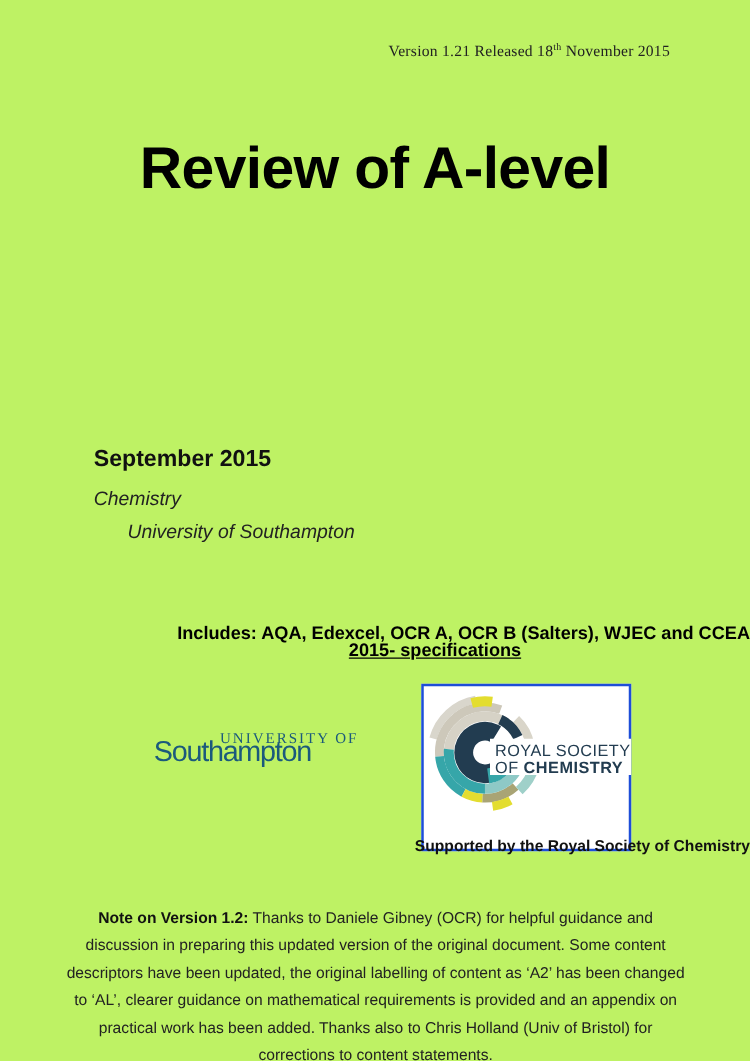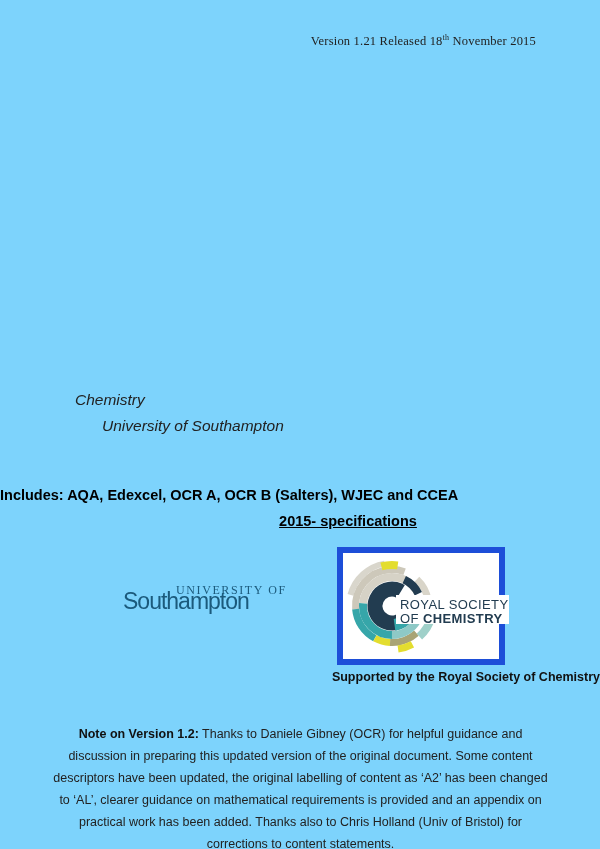--- a/index.html
+++ b/index.html
@@ -1,17 +1,17 @@
 <!DOCTYPE html>
 <html><head>
 <meta charset="utf-8">
 <style>
   html,body{margin:0;padding:0;background:#ffffff;}
   #page{
-    position:relative;width:600px;height:849px;background:#7dd3fc;overflow:hidden;
+    position:relative;width:600px;height:849px;background:#bef264;overflow:hidden;
     font-family:"Liberation Sans", sans-serif;color:#1a1a1a;
   }
   .abs{position:absolute;}
   .version-line{
     top:33px;right:64px;
     font-family:"Liberation Serif", serif;font-size:12.5px;color:#222;
     letter-spacing:0.2px;
   }
   .version-line sup{font-size:8px;}
   .title-line{
@@ -25,21 +25,21 @@
     top:357px;left:75px;width:467px;
     display:flex;justify-content:space-between;
     font-size:18.5px;font-weight:bold;color:#111;line-height:1.1;
   }
   .italic-line{
     left:75px;font-size:15.5px;font-style:italic;color:#222;line-height:1.1;
   }
   .italic-line.dept{top:391px;}
   .italic-line.inst{top:417px;margin-left:27px;}
   .includes-line{
-    top:487px;left:0;width:600px;text-align:left;
+    top:499px;left:0;width:600px;text-align:right;
     font-size:14.5px;font-weight:bold;color:#000;
   }
   .spec-line{
     top:513px;left:0;width:600px;text-align:center;
     font-size:14.5px;font-weight:bold;color:#000;padding-left:48px;
   }
   .spec-line span{text-decoration:underline;}
   
   .soton{top:581px;left:108px;width:200px;height:58px;color:#1b5a7c;}
   .soton .uof{
@@ -48,43 +48,45 @@
     white-space:nowrap;
     text-align:center;
   }
   .soton .name{
     position:absolute;top:8px;left:15px;
     font-family:Liberation Sans, sans-serif;font-size:23px;letter-spacing:-1px;
     line-height:1.1;white-space:nowrap;
   }
   
   .rsc-box{
-    top:547px;left:337px;width:168px;height:118px;
-    background:#ffffff;border:6px solid #1d4ed8;box-sizing:border-box;
+    top:547px;left:337px;width:168px;height:134px;
+    background:#ffffff;border:2px solid #1d4ed8;box-sizing:border-box;
   }
   .rsc-box svg{display:block;}
   .supported-line{
     top:670px;left:0;width:600px;text-align:right;
     font-size:12.5px;font-weight:bold;color:#111;
   }
   .note-para{
     top:703px;left:53px;width:495px;
     font-size:12.5px;line-height:22px;color:#222;text-align:center;margin-top:20px;
   }
   .note-para b{color:#111;}
 </style>
 </head>
 <body>
 
 <div id="page">
 
   <div class="abs version-line"><span>Version 1.21 Released 18</span><sup>th</sup><span> November 2015</span></div>
 
+  <div class="abs title-line l1">Review of A-level</div>
 
   <div class="abs byline-row">
+    <span>September 2015</span>
   </div>
   <div class="abs italic-line dept">Chemistry</div>
   <div class="abs italic-line inst">University of Southampton</div>
 
   <div class="abs includes-line">Includes: AQA, Edexcel, OCR A, OCR B (Salters), WJEC and CCEA</div>
   <div class="abs spec-line"><span>2015- specifications</span></div>
 
   <div class="abs soton">
     <div class="uof">UNIVERSITY OF</div>
     <div class="name">Southampton</div>

